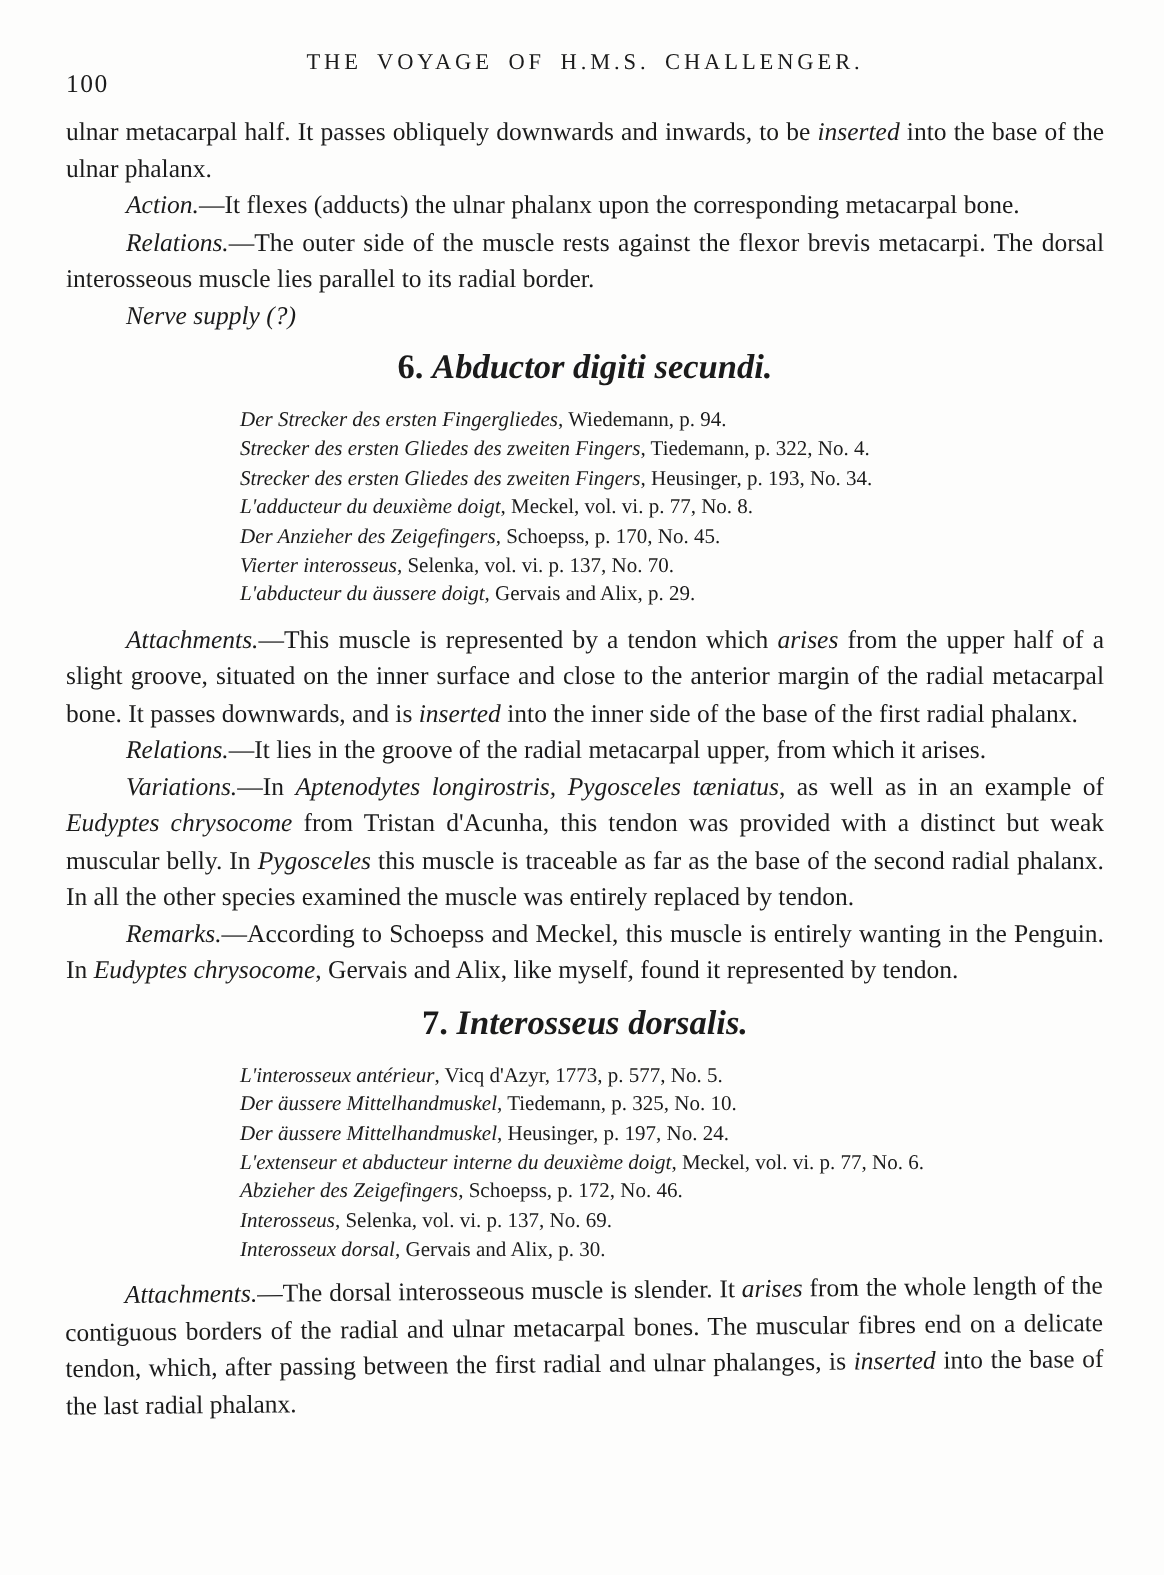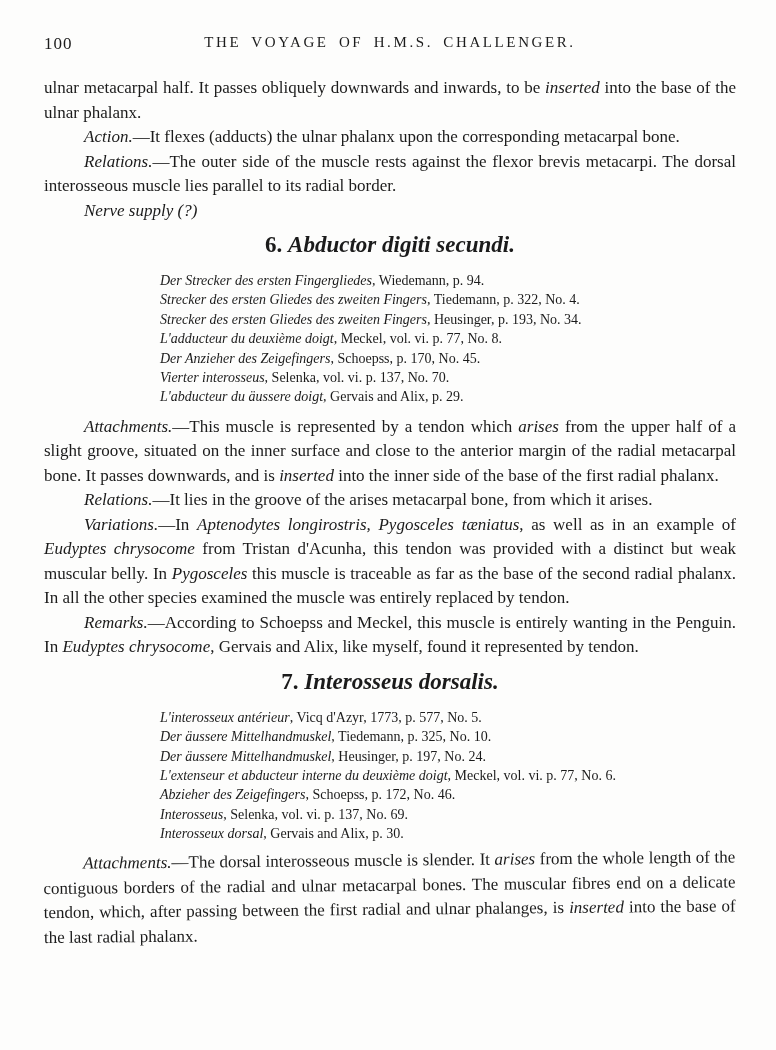--- a/index.html
+++ b/index.html
@@ -20,21 +20,21 @@
     overflow: hidden;
   }
   .page-header {
     position: relative;
     height: 18px;
     margin-bottom: 24px;
   }
   .page-number {
     position: absolute;
     left: 0;
-    top: 0;
+    top: 12px;
     font-size: 17px;
     letter-spacing: 1px;
   }
   .running-header {
     display: block;
     text-align: center;
     font-size: 15px;
     letter-spacing: 2.6px;
     word-spacing: 4px;
   }
@@ -85,21 +85,21 @@
       <div class="cit-line"><span class="it">Der Strecker des ersten Fingergliedes</span><span>, Wiedemann, p. 94.</span></div>
       <div class="cit-line"><span class="it">Strecker des ersten Gliedes des zweiten Fingers</span><span>, Tiedemann, p. 322, No. 4.</span></div>
       <div class="cit-line"><span class="it">Strecker des ersten Gliedes des zweiten Fingers</span><span>, Heusinger, p. 193, No. 34.</span></div>
       <div class="cit-line"><span class="it">L'adducteur du deuxième doigt</span><span>, Meckel, vol. vi. p. 77, No. 8.</span></div>
       <div class="cit-line"><span class="it">Der Anzieher des Zeigefingers</span><span>, Schoepss, p. 170, No. 45.</span></div>
       <div class="cit-line"><span class="it">Vierter interosseus</span><span>, Selenka, vol. vi. p. 137, No. 70.</span></div>
       <div class="cit-line"><span class="it">L'abducteur du äussere doigt</span><span>, Gervais and Alix, p. 29.</span></div>
     </div>
 
   <p class="body-para"><span class="it">Attachments.</span><span>—This muscle is represented by a tendon which </span><span class="it">arises</span><span> from the upper half of a slight groove, situated on the inner surface and close to the anterior margin of the radial metacarpal bone. It passes downwards, and is </span><span class="it">inserted</span><span> into the inner side of the base of the first radial phalanx.</span></p>
-  <p class="body-para"><span class="it">Relations.</span><span>—It lies in the groove of the arises metacarpal bone, from which it arises.</span></p>
+  <p class="body-para"><span class="it">Relations.</span><span>—It lies in the groove of the radial metacarpal upper, from which it arises.</span></p>
   <p class="body-para"><span class="it">Variations.</span><span>—In </span><span class="it">Aptenodytes longirostris, Pygosceles tæniatus</span><span>, as well as in an example of </span><span class="it">Eudyptes chrysocome</span><span> from Tristan d'Acunha, this tendon was provided with a distinct but weak muscular belly. In </span><span class="it">Pygosceles</span><span> this muscle is traceable as far as the base of the second radial phalanx. In all the other species examined the muscle was entirely replaced by tendon.</span></p>
   <p class="body-para"><span class="it">Remarks.</span><span>—According to Schoepss and Meckel, this muscle is entirely wanting in the Penguin. In </span><span class="it">Eudyptes chrysocome</span><span>, Gervais and Alix, like myself, found it represented by tendon.</span></p>
 
   <h2 class="section-heading"><span>7. </span><span class="it">Interosseus dorsalis.</span></h2>
   <div class="citations">
       <div class="cit-line"><span class="it">L'interosseux antérieur</span><span>, Vicq d'Azyr, 1773, p. 577, No. 5.</span></div>
       <div class="cit-line"><span class="it">Der äussere Mittelhandmuskel</span><span>, Tiedemann, p. 325, No. 10.</span></div>
       <div class="cit-line"><span class="it">Der äussere Mittelhandmuskel</span><span>, Heusinger, p. 197, No. 24.</span></div>
       <div class="cit-line"><span class="it">L'extenseur et abducteur interne du deuxième doigt</span><span>, Meckel, vol. vi. p. 77, No. 6.</span></div>
       <div class="cit-line"><span class="it">Abzieher des Zeigefingers</span><span>, Schoepss, p. 172, No. 46.</span></div>

